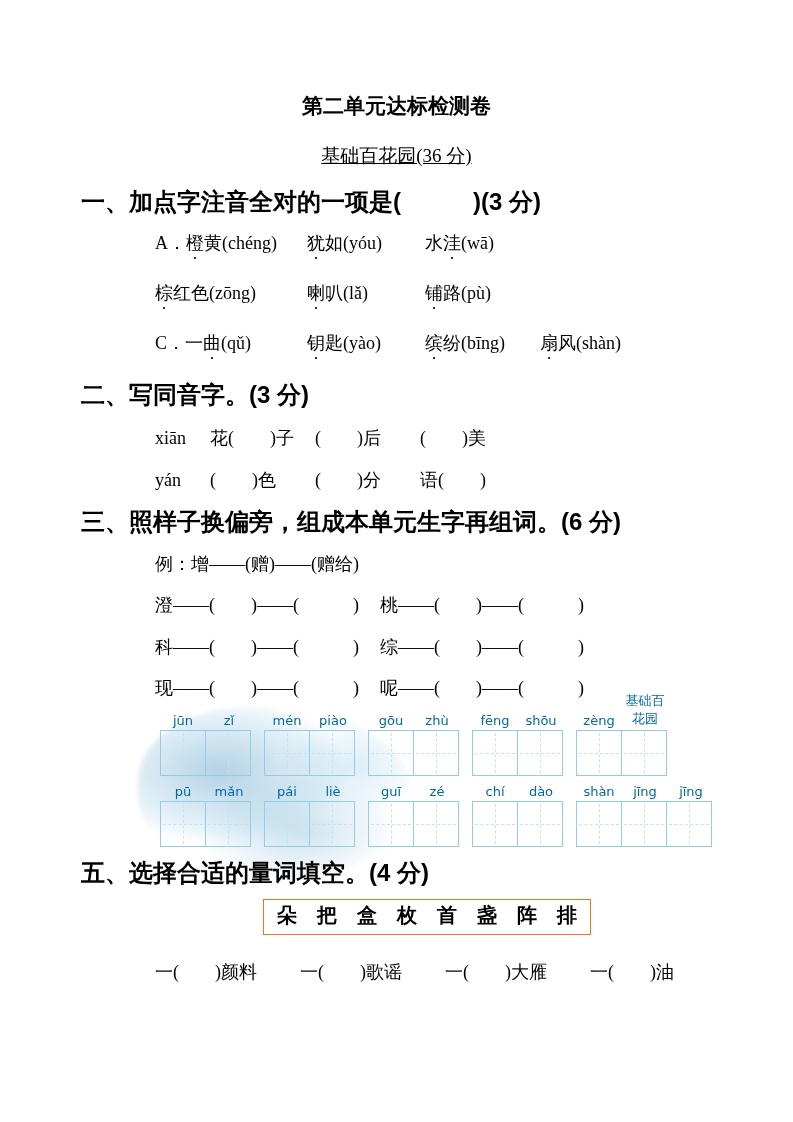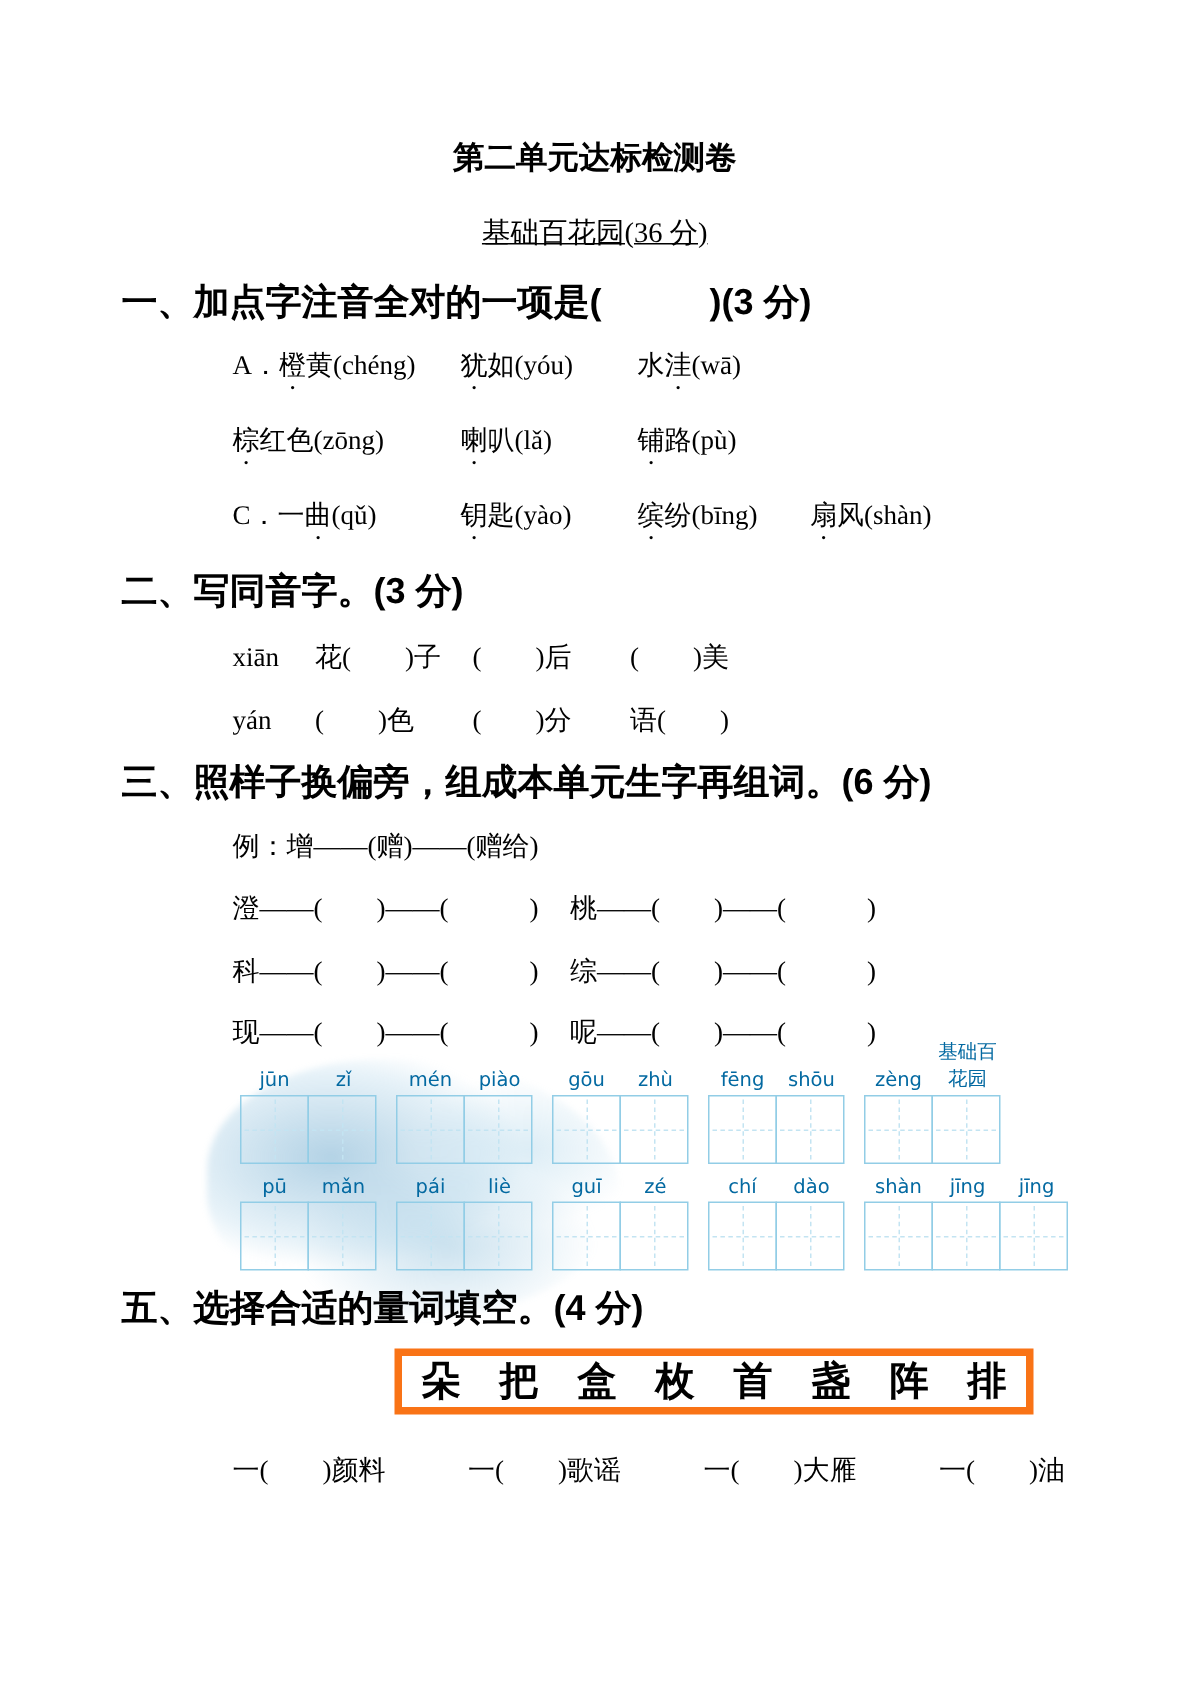--- a/index.html
+++ b/index.html
@@ -56,21 +56,21 @@
   .s3-row { display: grid; grid-template-columns: 225px auto; }
   .s5-row { display: grid; grid-template-columns: 145px 145px 145px auto; }
 
   .mt5  { margin-top: 5px; }
   .mt11 { margin-top: 11px; }
   .mt15 { margin-top: 15px; }
   .mt19 { margin-top: 19px; }
   .mt20 { margin-top: 20px; }
   .mt21 { margin-top: 21px; }
   .mt24 { margin-top: 24px; }
-  .mt26 { margin-top: 26px; gap: 12px; }
+  .mt26 { margin-top: 26px; }
 
   
   .dotted {
     -webkit-text-emphasis: filled dot #000;
     -webkit-text-emphasis-position: under;
     text-emphasis: filled dot #000;
     text-emphasis-position: under right;
   }
 
   
@@ -87,25 +87,25 @@
   .cells { display: flex; }
   .wcell { width: 46px; height: 46px; border: 1px solid #92cde6; position: relative; background: transparent; }
   .wcell + .wcell { margin-left: -1px; }
   .wcell::before { content: ""; position: absolute; left: 2px; right: 2px; top: 50%; border-top: 1px dashed #c3e4f2; }
   .wcell::after  { content: ""; position: absolute; top: 2px; bottom: 2px; left: 50%; border-left: 1px dashed #c3e4f2; }
 
   
   .qbox-wrap { margin-left: 263px; }
   .qbox {
     display: inline-block;
-    border: 5px solid #f97316;
+    border: 1px solid #f97316;
     padding: 6px 13px;
-    font-family: Liberation Serif, serif;
+    font-family: Liberation Mono, monospace;
     font-weight: 700;
-    font-size: 26px;
+    font-size: 20px;
     line-height: 22px;
   }
 </style>
 </head>
 <body>
 
 <div class="page">
   <div class="watermark"></div>
 
   <div class="content">

